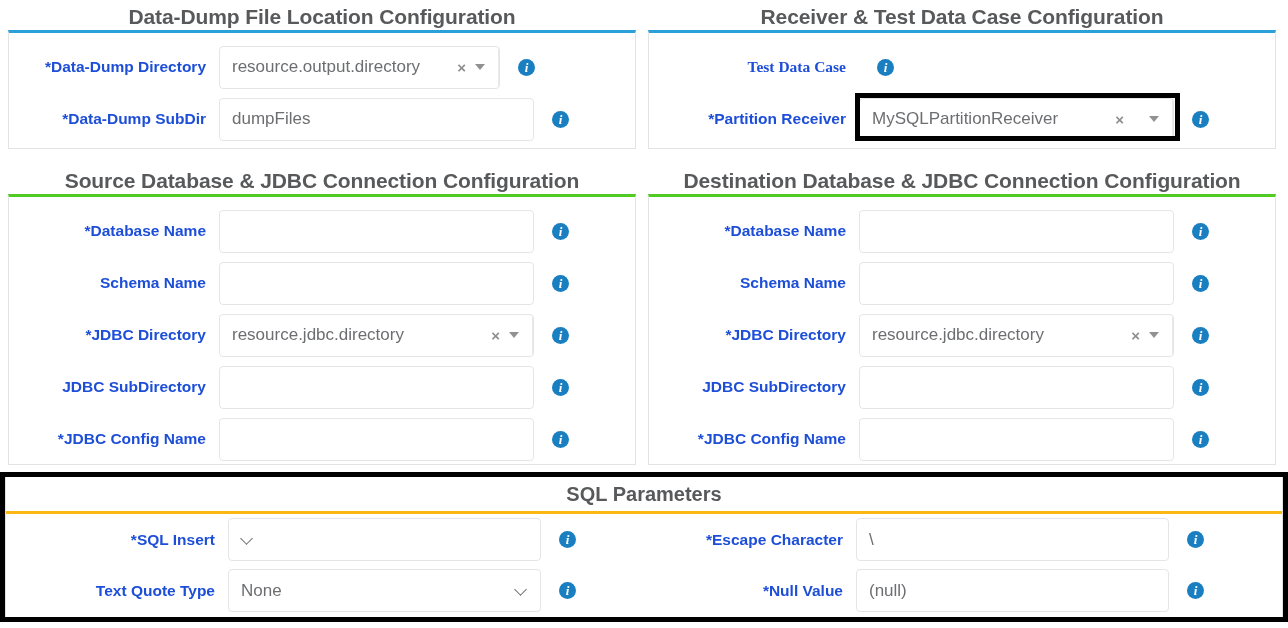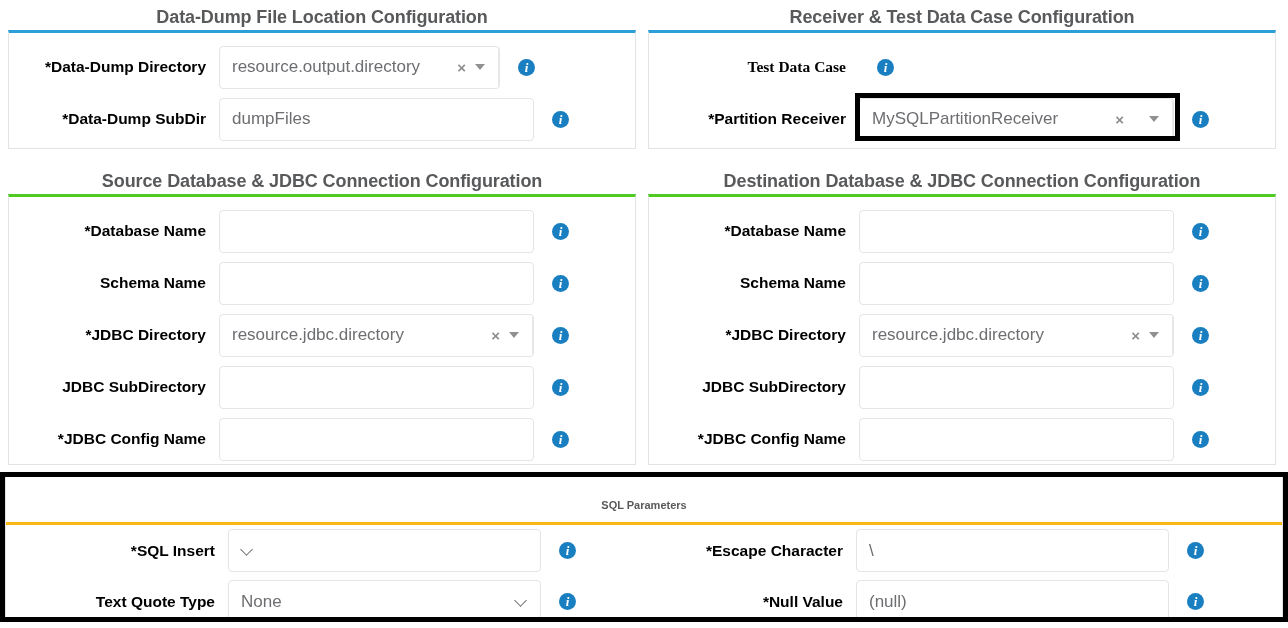--- a/index.html
+++ b/index.html
@@ -10,21 +10,21 @@
     font-family: "Liberation Sans", sans-serif;
     overflow: hidden;
   }
 
   .page { position: relative; width: 1288px; height: 628px; background:#fff; }
 
   
   .card { position: absolute; }
   .card-title {
     text-align: center;
-    font-size: 18px;
+    font-size: 21px;
     font-weight: bold;
     color: #58595b;
     letter-spacing: -0.1px;
     line-height: 26px;
     height: 26px;
     margin: 0;
     white-space: nowrap;
   }
   .card-body {
     border: 1px solid #e2e3e5;
@@ -39,21 +39,21 @@
   
   .row {
     display: flex;
     align-items: center;
     height: 52px;
   }
   .row-label {
     text-align: right;
     font-size: 15.5px;
     font-weight: bold;
-    color: #000000;
+    color: #1d4ed8;
     padding-right: 13px;
     white-space: nowrap;
     line-height: 1.1;
   }
   .ctl {
     position: relative;
     height: 43px;
     border: 1px solid #e4e5e7;
     border-radius: 4px;
     background: #fff;
@@ -131,26 +131,25 @@
 
   
   #sql-panel { position: absolute; }
   .sql-inner {
     position: absolute;
     background: #fff;
     overflow: hidden;
   }
   .sql-title {
     text-align: center;
-    font-size: 11px;
+    font-size: 20px;
     font-weight: bold;
     color: #58595b;
     line-height: 34px;
     height: 34px;
-    margin-top: 11px;
   }
   .sql-rule { height: 3px; background: #fbb713; }
   .sql-grid { display: flex; }
   .sql-col { width: 50%; }
   .sql-col .row { height: 51px; }
 </style>
 </head>
 <body>
 
 <div class="page">

